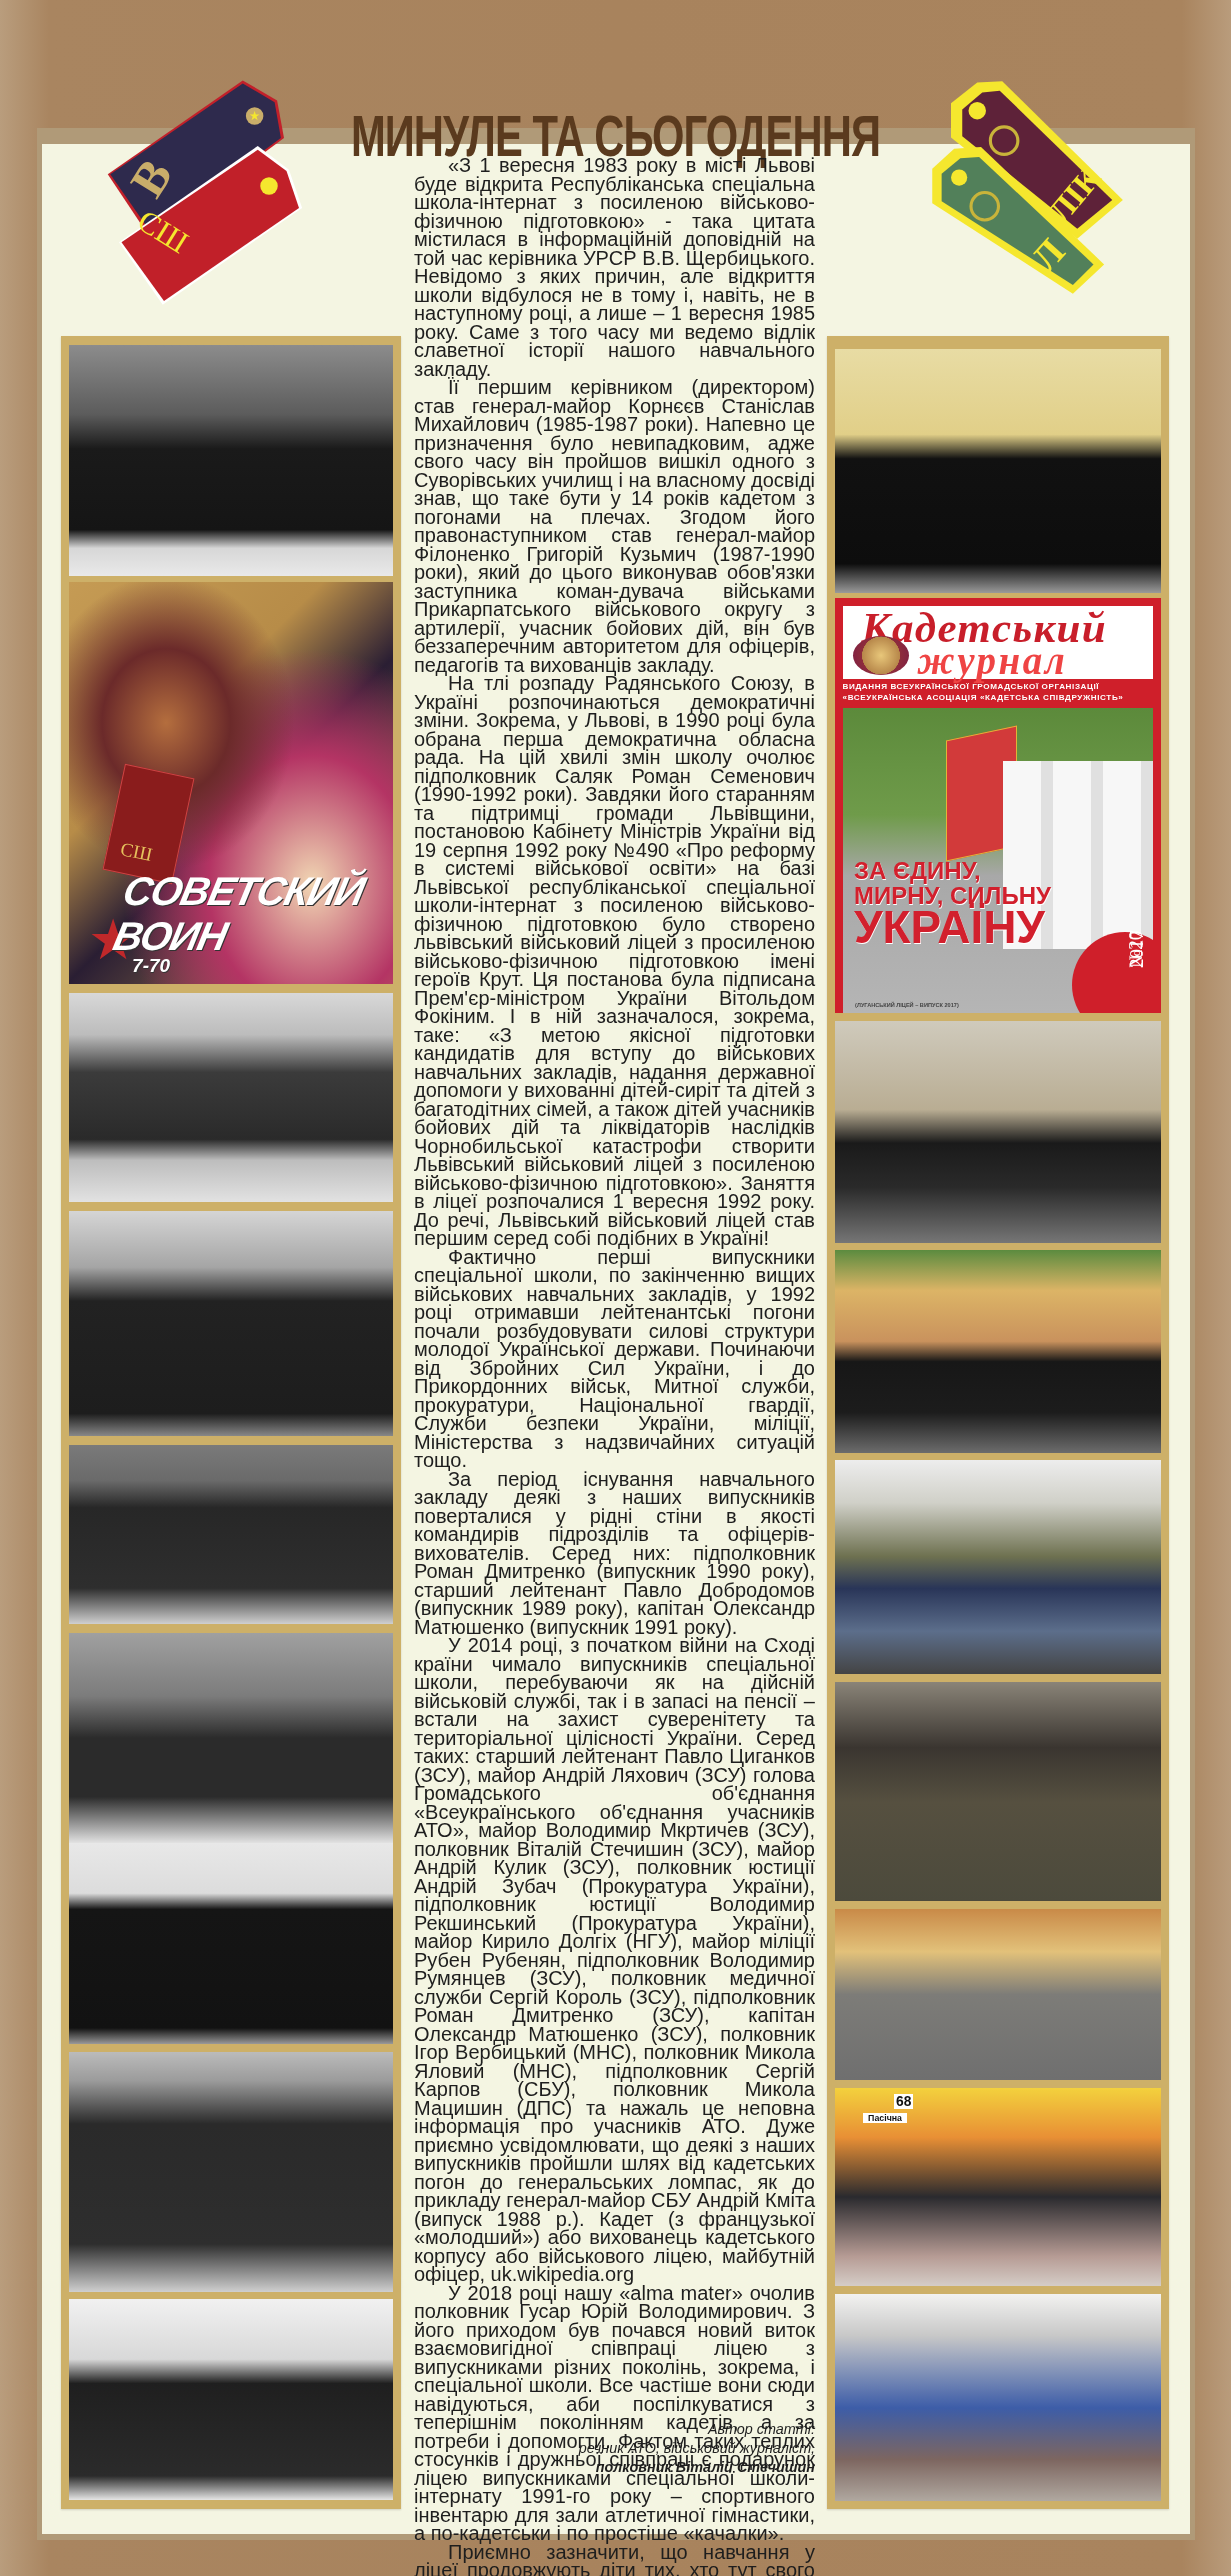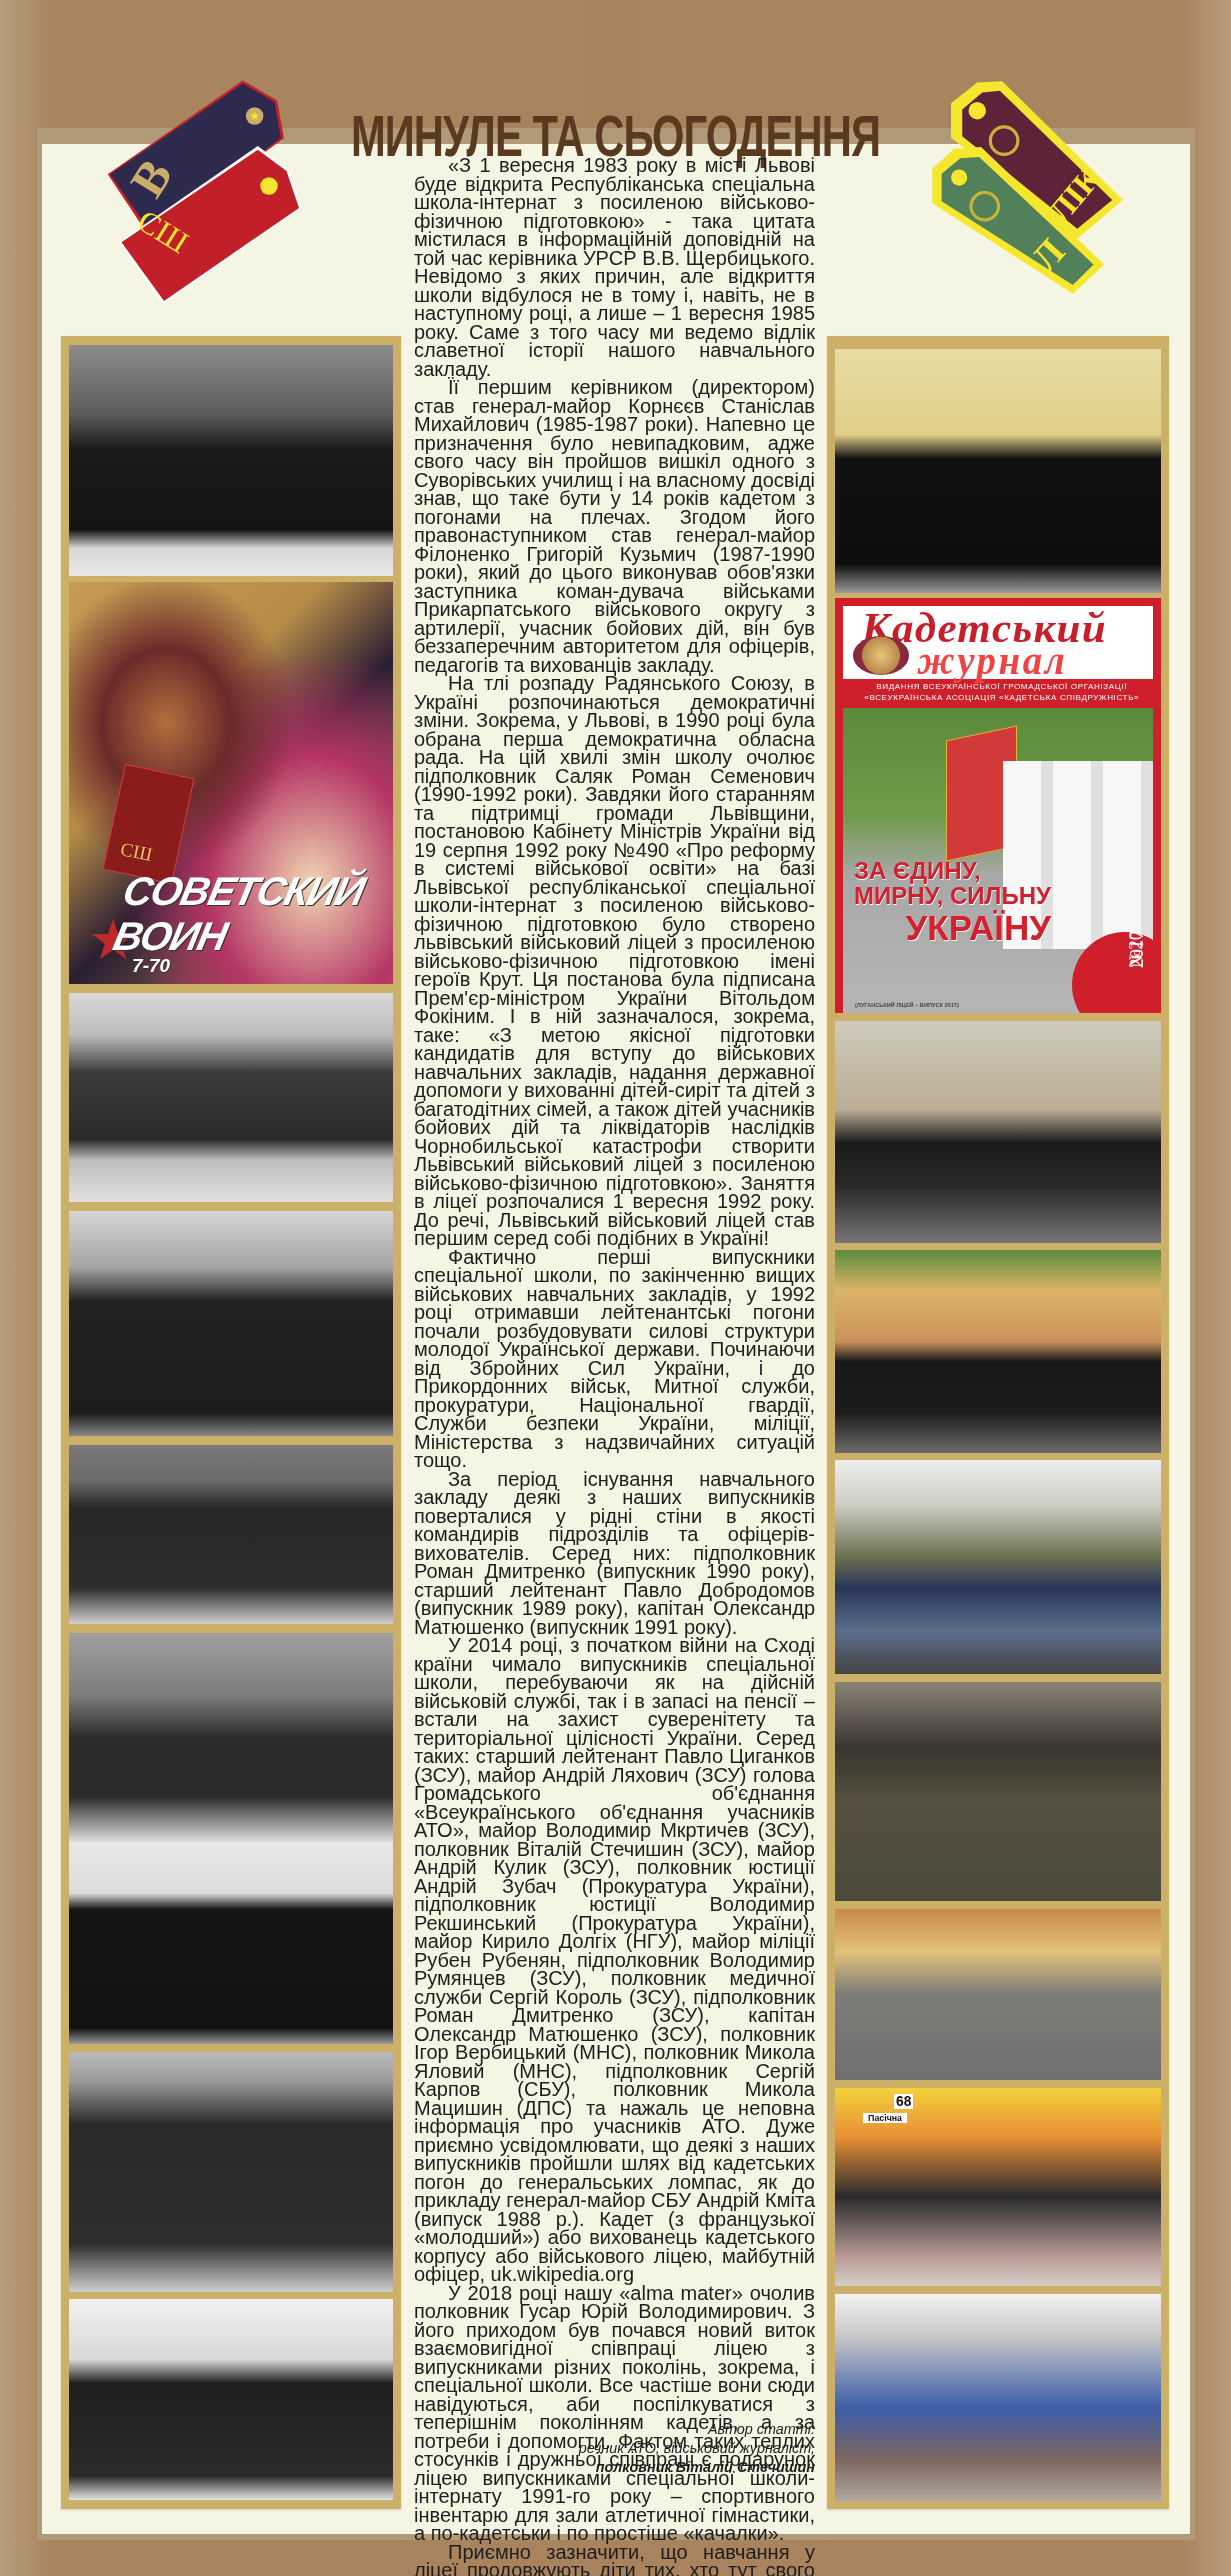--- a/index.html
+++ b/index.html
@@ -45,31 +45,31 @@
   .color8{background:linear-gradient(180deg,#f2f2f0 0%,#c8c8c8 20%,#3d5da8 55%,#7d6660 80%,#b0a8a0 100%);}
   
   .mag{background:#cf1f2a;}
   .mag-head{position:absolute;left:7.5px;right:7.5px;top:7.5px;height:73px;background:#fff;}
   .mag-t1{position:absolute;left:19px;top:0;font-family:"Liberation Serif",serif;font-style:italic;font-weight:bold;
       color:#c81e2a;font-size:43px;line-height:1;letter-spacing:1.3px;}
   .mag-t2{position:absolute;left:75px;top:35px;font-family:"Liberation Serif",serif;font-style:italic;font-weight:bold;
       color:#ef4444;font-size:39px;line-height:1;letter-spacing:2.5px;}
   .mag-emblem{position:absolute;left:10px;top:30px;width:56px;height:39px;border-radius:50%;
       background:radial-gradient(circle,#e8c77a 0%,#b7874a 55%,#8e2c3c 56%,#7a1c46 100%);}
-  .mag-sub{position:absolute;left:7.5px;right:0;top:84px;color:#fff;font-weight:normal;font-size:8.1px;
-      text-align:center;line-height:10.6px;letter-spacing:0.6px;}
+  .mag-sub{position:absolute;left:7.5px;right:0;top:84px;color:#fff;font-weight:bold;font-size:8.1px;
+      text-align:left;line-height:10.6px;letter-spacing:0.6px;}
   .mag-photo{position:absolute;left:7.5px;right:7.5px;top:110px;bottom:0;
       background:linear-gradient(180deg,#5c8a3b 0%,#6f9b4a 35%,#a8a8a8 55%,#b5b5b5 100%);overflow:hidden;}
   .mag-flag{position:absolute;left:103px;top:25px;width:69px;height:119px;background:#d23a3a;
       transform:skewY(-12deg);border:1.9px solid #e2b437;}
   .mag-cadets{position:absolute;right:0;top:53px;width:150px;height:188px;
       background:repeating-linear-gradient(90deg,#f7f7f7 0 38px,#e0e0e0 38px 50px);}
   .mag-cap{position:absolute;left:11.3px;top:150px;color:#d2202d;font-weight:bold;font-size:24px;
       line-height:25px;text-shadow:0.6px 0.6px 0 #fff;}
-  .mag-cap .big{font-size:35px;line-height:39px;text-align:right;}
+  .mag-cap .big{font-size:46px;line-height:39px;}
   .mag-foot{position:absolute;left:12.5px;bottom:5px;color:#444;font-size:5.6px;font-weight:bold;}
   .mag-badge{position:absolute;right:-25px;bottom:-25px;width:106px;height:106px;border-radius:50%;background:#cf1f2a;}
   .mag-badge span{position:absolute;left:21px;top:21px;color:#fff;font-family:"Liberation Serif",serif;
       font-size:19px;line-height:19px;transform:rotate(-45deg);text-align:center;}
   
   .article{position:absolute;left:414px;top:156px;width:401px;color:#1e1e1e;
       font-family:"Liberation Sans",sans-serif;font-size:20px;line-height:18.5px;text-align:justify;}
   .article p{margin:0;text-indent:34px;}
   .author{position:absolute;left:414px;width:401px;top:2420px;text-align:right;font-style:italic;
       color:#1e1e1e;font-size:14.4px;line-height:19px;}

